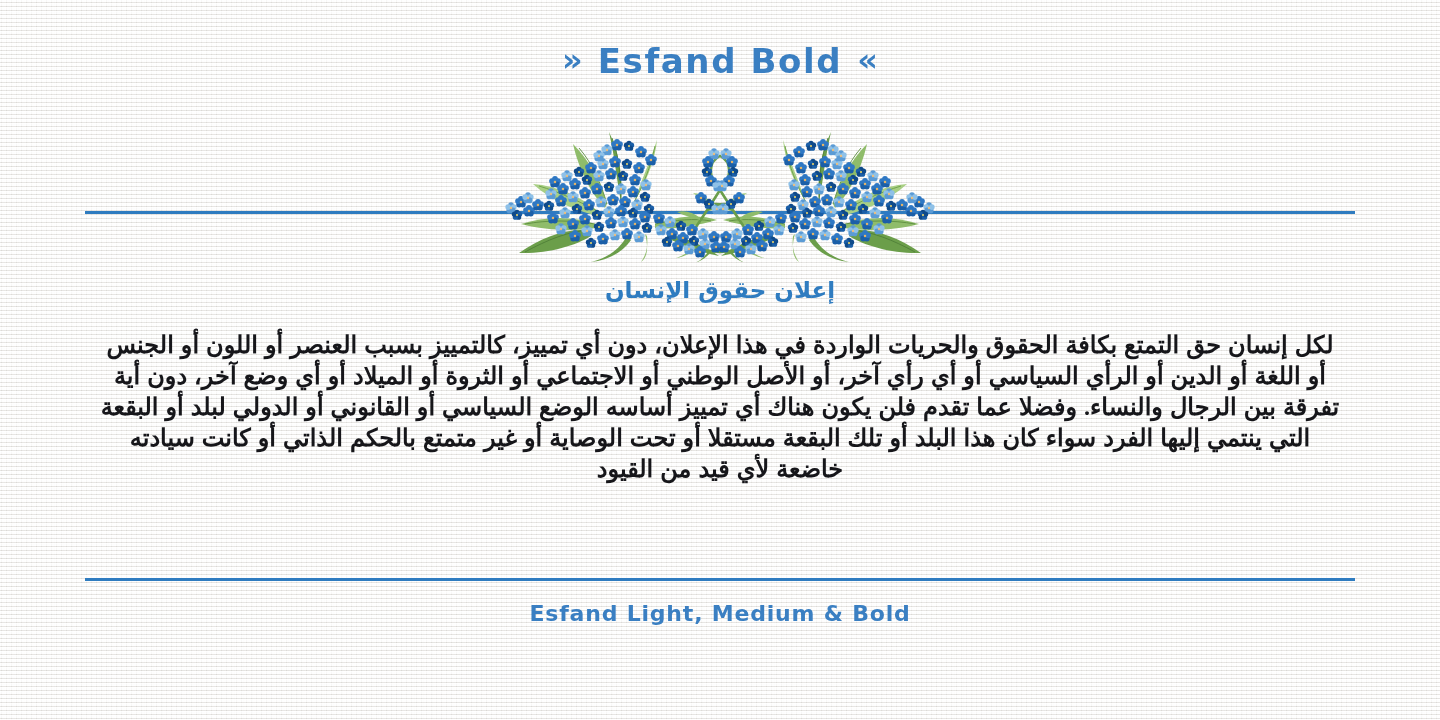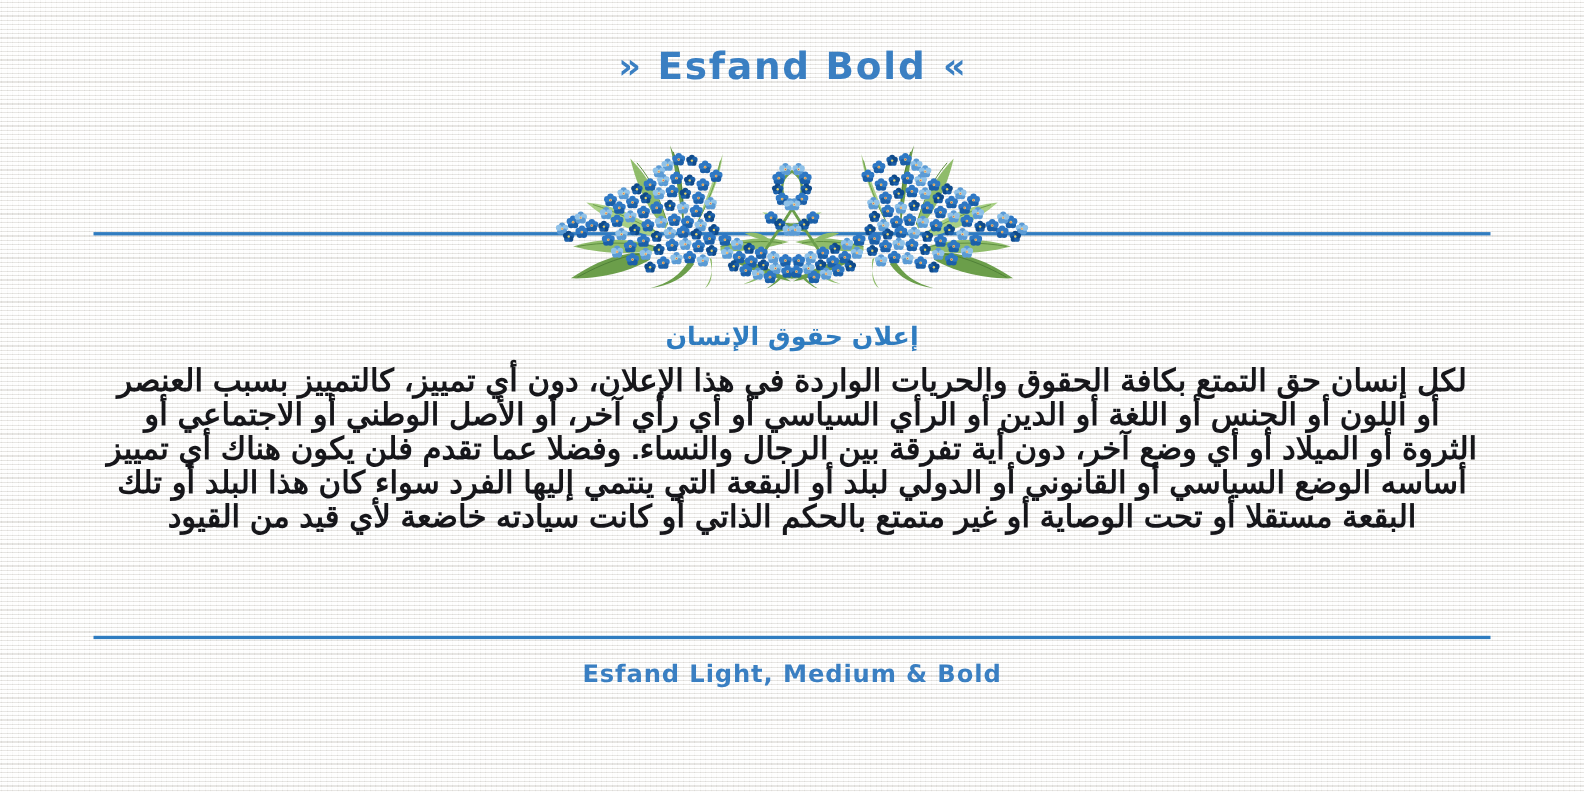--- a/index.html
+++ b/index.html
@@ -87,45 +87,45 @@
     top: 112px;
     left: 495px;
     width: 450px;
     height: 150px;
   }
   #floral-ornament svg { display: block; width: 450px; height: 150px; }
 
   
   #subtitle {
     position: absolute;
-    top: 295px;
+    top: 278px;
     left: 0;
     width: 1440px;
     text-align: center;
     direction: rtl;
     color: #2f7cc0;
     font-size: 23px;
     font-weight: bold;
     font-family: "DejaVu Sans", sans-serif;
     line-height: 1.1;
   }
 
   
   #body-text {
     position: absolute;
     top: 330px;
     left: 95px;
     width: 1250px;
     direction: rtl;
     text-align: center;
     color: #16161a;
-    font-size: 28px;
+    font-size: 24px;
     font-weight: bold;
     line-height: 31px;
-    font-family: Liberation Sans, sans-serif;
+    font-family: Liberation Serif, serif;
     word-spacing: 1px;
   }
 
   
   #footer-caption {
     position: absolute;
     top: 601px;
     left: 0;
     width: 1440px;
     text-align: center;

